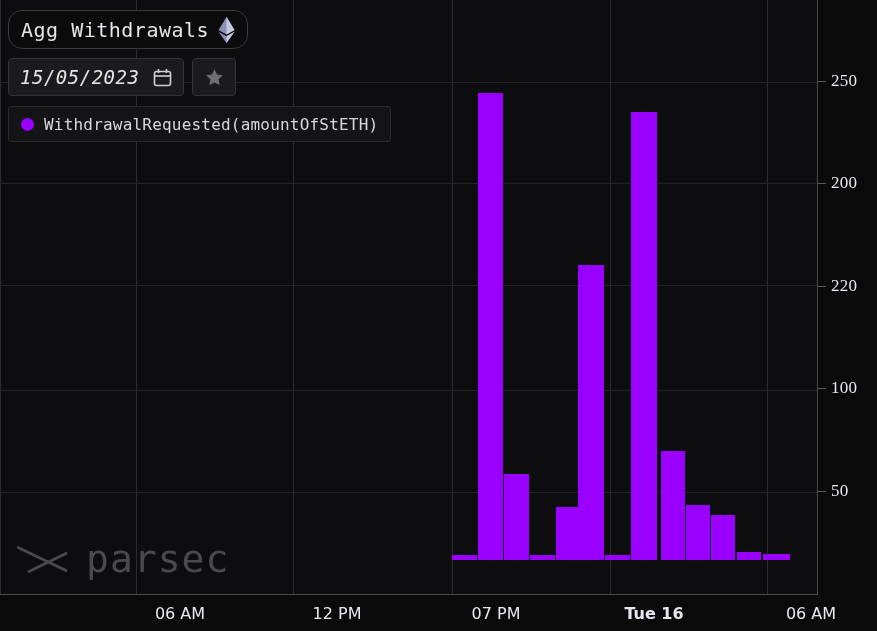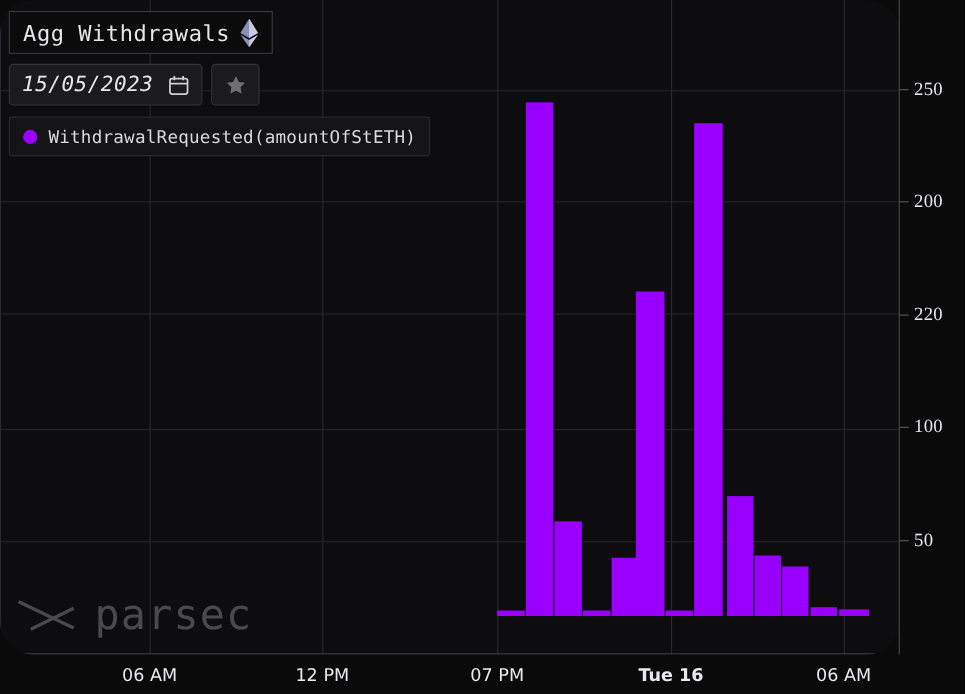--- a/index.html
+++ b/index.html
@@ -21,21 +21,20 @@
   }
 
   
   #plot-area {
     position: absolute;
     left: 0; top: 0;
     width: 818px;
     height: 595px;
     background: #0d0c0e;
     overflow: hidden;
-    border-radius: 30px;
   }
 
   .vgrid {
     position: absolute;
     top: 0; bottom: 0;
     width: 1px;
     background: #2b2b2e;
   }
   .hgrid {
     position: absolute;
@@ -100,34 +99,35 @@
     width: 818px; height: 36px;
   }
   .xlabel {
     position: absolute;
     top: 9px;
     transform: translateX(-50%);
     font-family: "DejaVu Sans", sans-serif;
     font-size: 16px;
     color: #e8e8f0;
     white-space: nowrap;
+    margin-left: 44px;
   }
 
   
   #title-box {
     position: absolute;
     left: 8px; top: 10px;
     height: 39px;
     display: flex;
     align-items: center;
     gap: 9px;
     padding: 0 12px;
     background: #0b0b0c;
     border: 1px solid #3a3a3f;
-    border-radius: 0;
+    border-radius: 14px;
   }
   #title-text {
     font-family: "DejaVu Sans Mono", monospace;
     font-size: 20px;
     color: #e6e6ea;
     letter-spacing: 0.5px;
     white-space: nowrap;
   }
   .eth-icon { display: block; }
 

